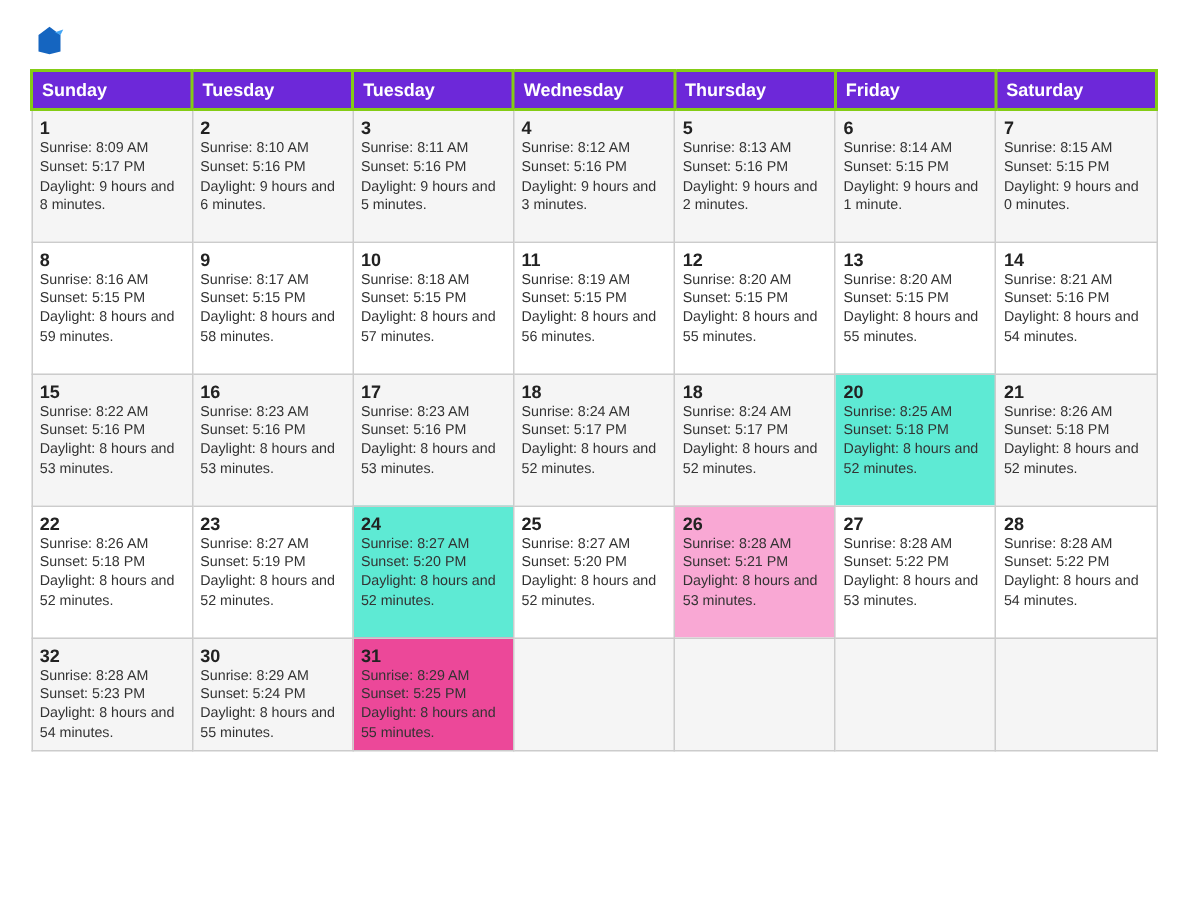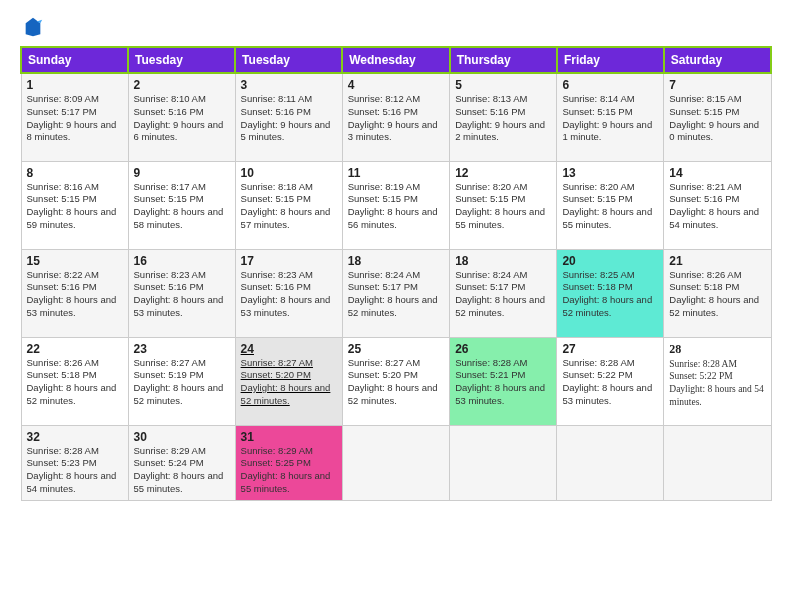--- a/index.html
+++ b/index.html
@@ -226,37 +226,37 @@
         </tr>
         <tr>
           <td style="background: rgb(255, 255, 255);">
             <span class="day-num">22</span>
 <div class="day-info">Sunrise: 8:26 AM<br>Sunset: 5:18 PM<br>Daylight: 8 hours and 52 minutes.</div>
           </td>
           <td style="background: rgb(255, 255, 255);">
             <span class="day-num">23</span>
 <div class="day-info">Sunrise: 8:27 AM<br>Sunset: 5:19 PM<br>Daylight: 8 hours and 52 minutes.</div>
           </td>
-          <td style="background: #e5e5e5; text-decoration: underline;">
+          <td style="background: #5eead4;">
             <span class="day-num">24</span>
 <div class="day-info">Sunrise: 8:27 AM<br>Sunset: 5:20 PM<br>Daylight: 8 hours and 52 minutes.</div>
           </td>
           <td style="background: rgb(255, 255, 255);">
             <span class="day-num">25</span>
 <div class="day-info">Sunrise: 8:27 AM<br>Sunset: 5:20 PM<br>Daylight: 8 hours and 52 minutes.</div>
           </td>
-          <td style="background: #86efac; margin-left: 20px;">
+          <td style="background: #f9a8d4; margin-left: 20px;">
             <span class="day-num">26</span>
 <div class="day-info">Sunrise: 8:28 AM<br>Sunset: 5:21 PM<br>Daylight: 8 hours and 53 minutes.</div>
           </td>
           <td style="background: rgb(255, 255, 255);">
             <span class="day-num">27</span>
 <div class="day-info">Sunrise: 8:28 AM<br>Sunset: 5:22 PM<br>Daylight: 8 hours and 53 minutes.</div>
           </td>
-          <td style="background: rgb(255, 255, 255); font-family: Liberation Serif, serif;">
+          <td style="background: rgb(255, 255, 255);">
             <span class="day-num">28</span>
 <div class="day-info">Sunrise: 8:28 AM<br>Sunset: 5:22 PM<br>Daylight: 8 hours and 54 minutes.</div>
           </td>
         </tr>
         <tr class="last-row">
           <td style="background: rgb(245, 245, 245);">
             <span class="day-num">32</span>
 <div class="day-info">Sunrise: 8:28 AM<br>Sunset: 5:23 PM<br>Daylight: 8 hours and 54 minutes.</div>
           </td>
           <td style="background: rgb(245, 245, 245);">

